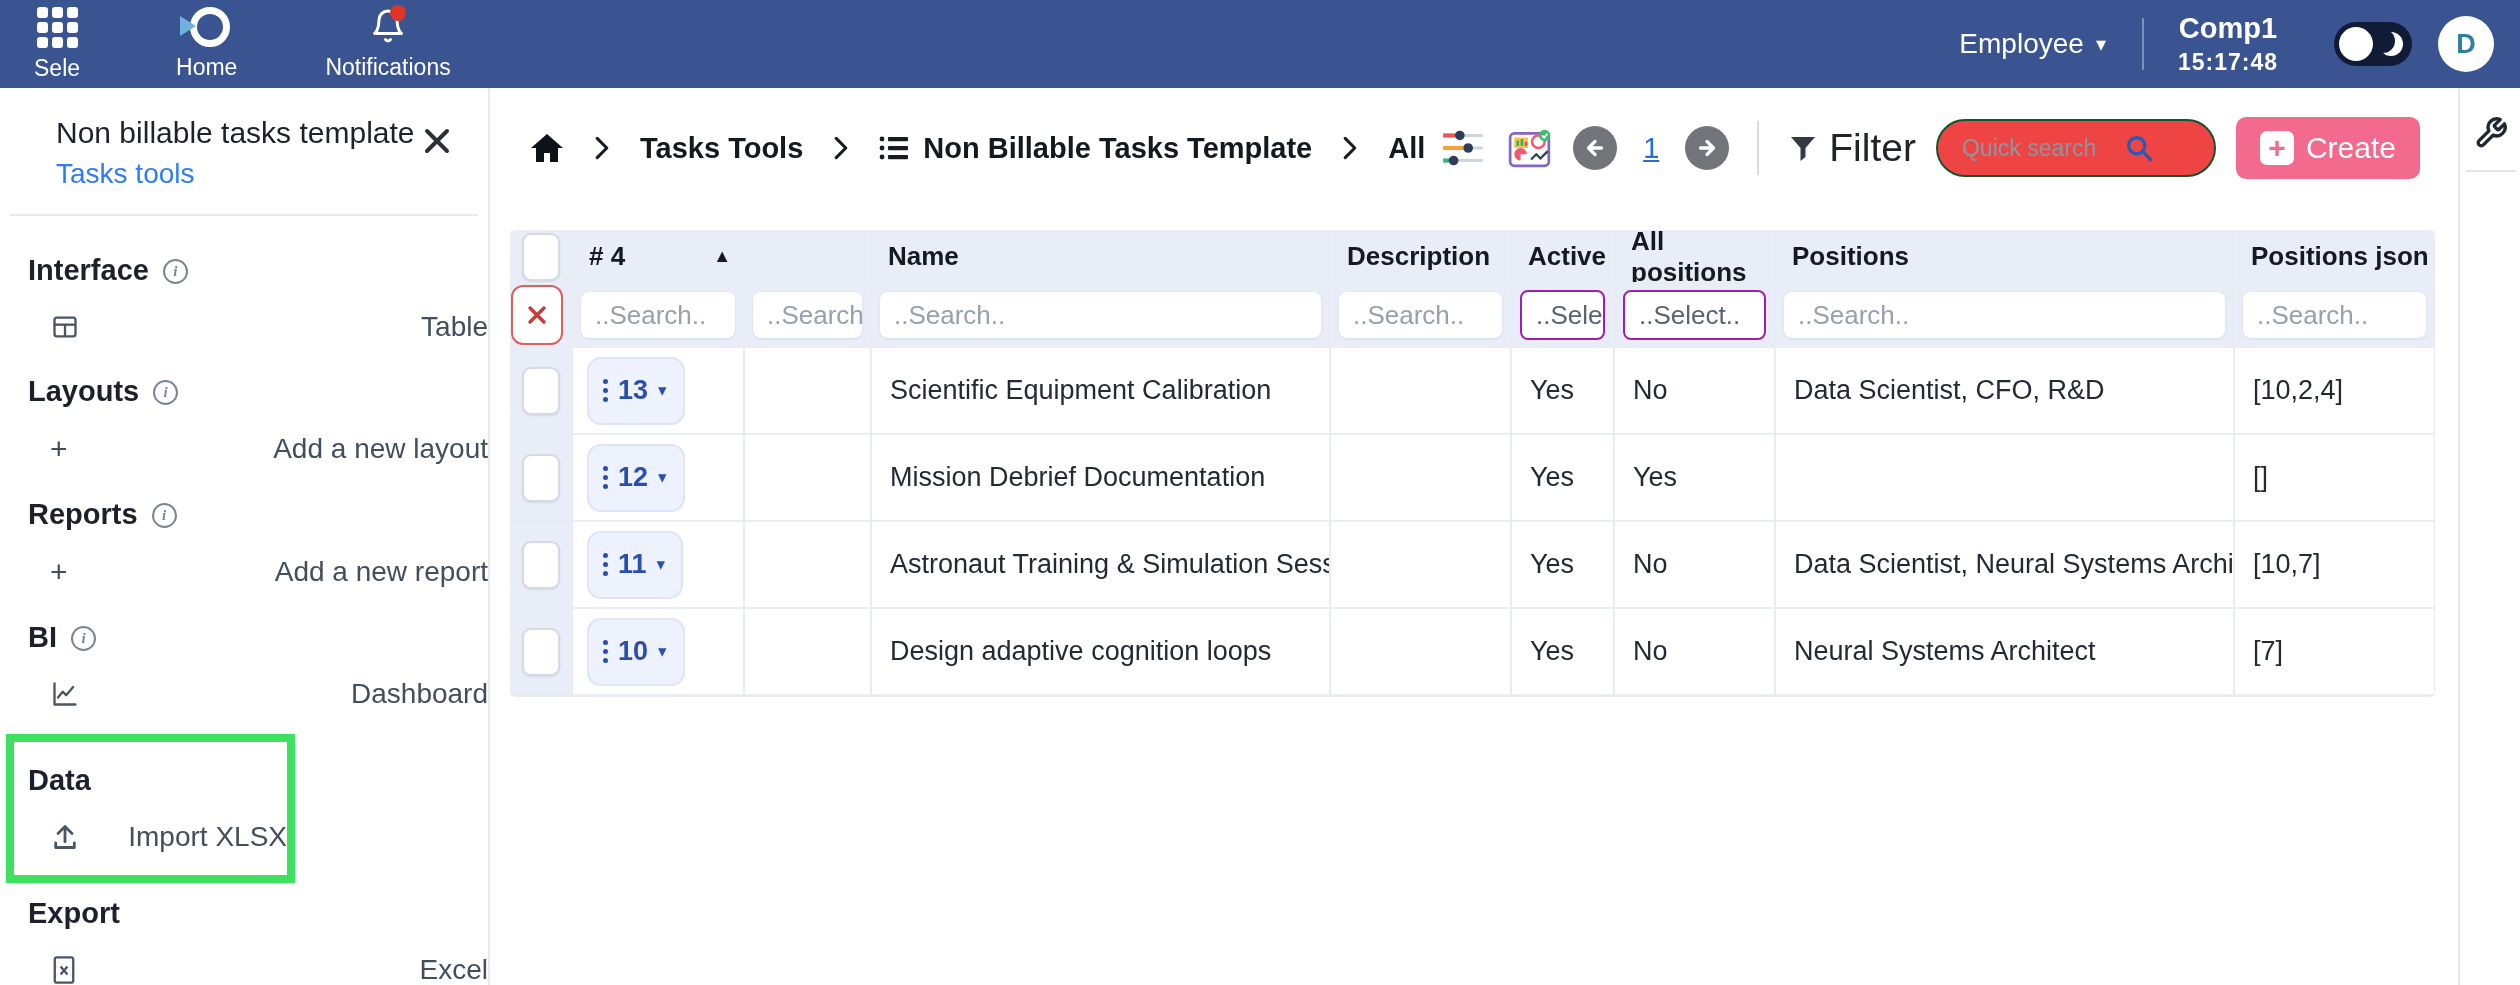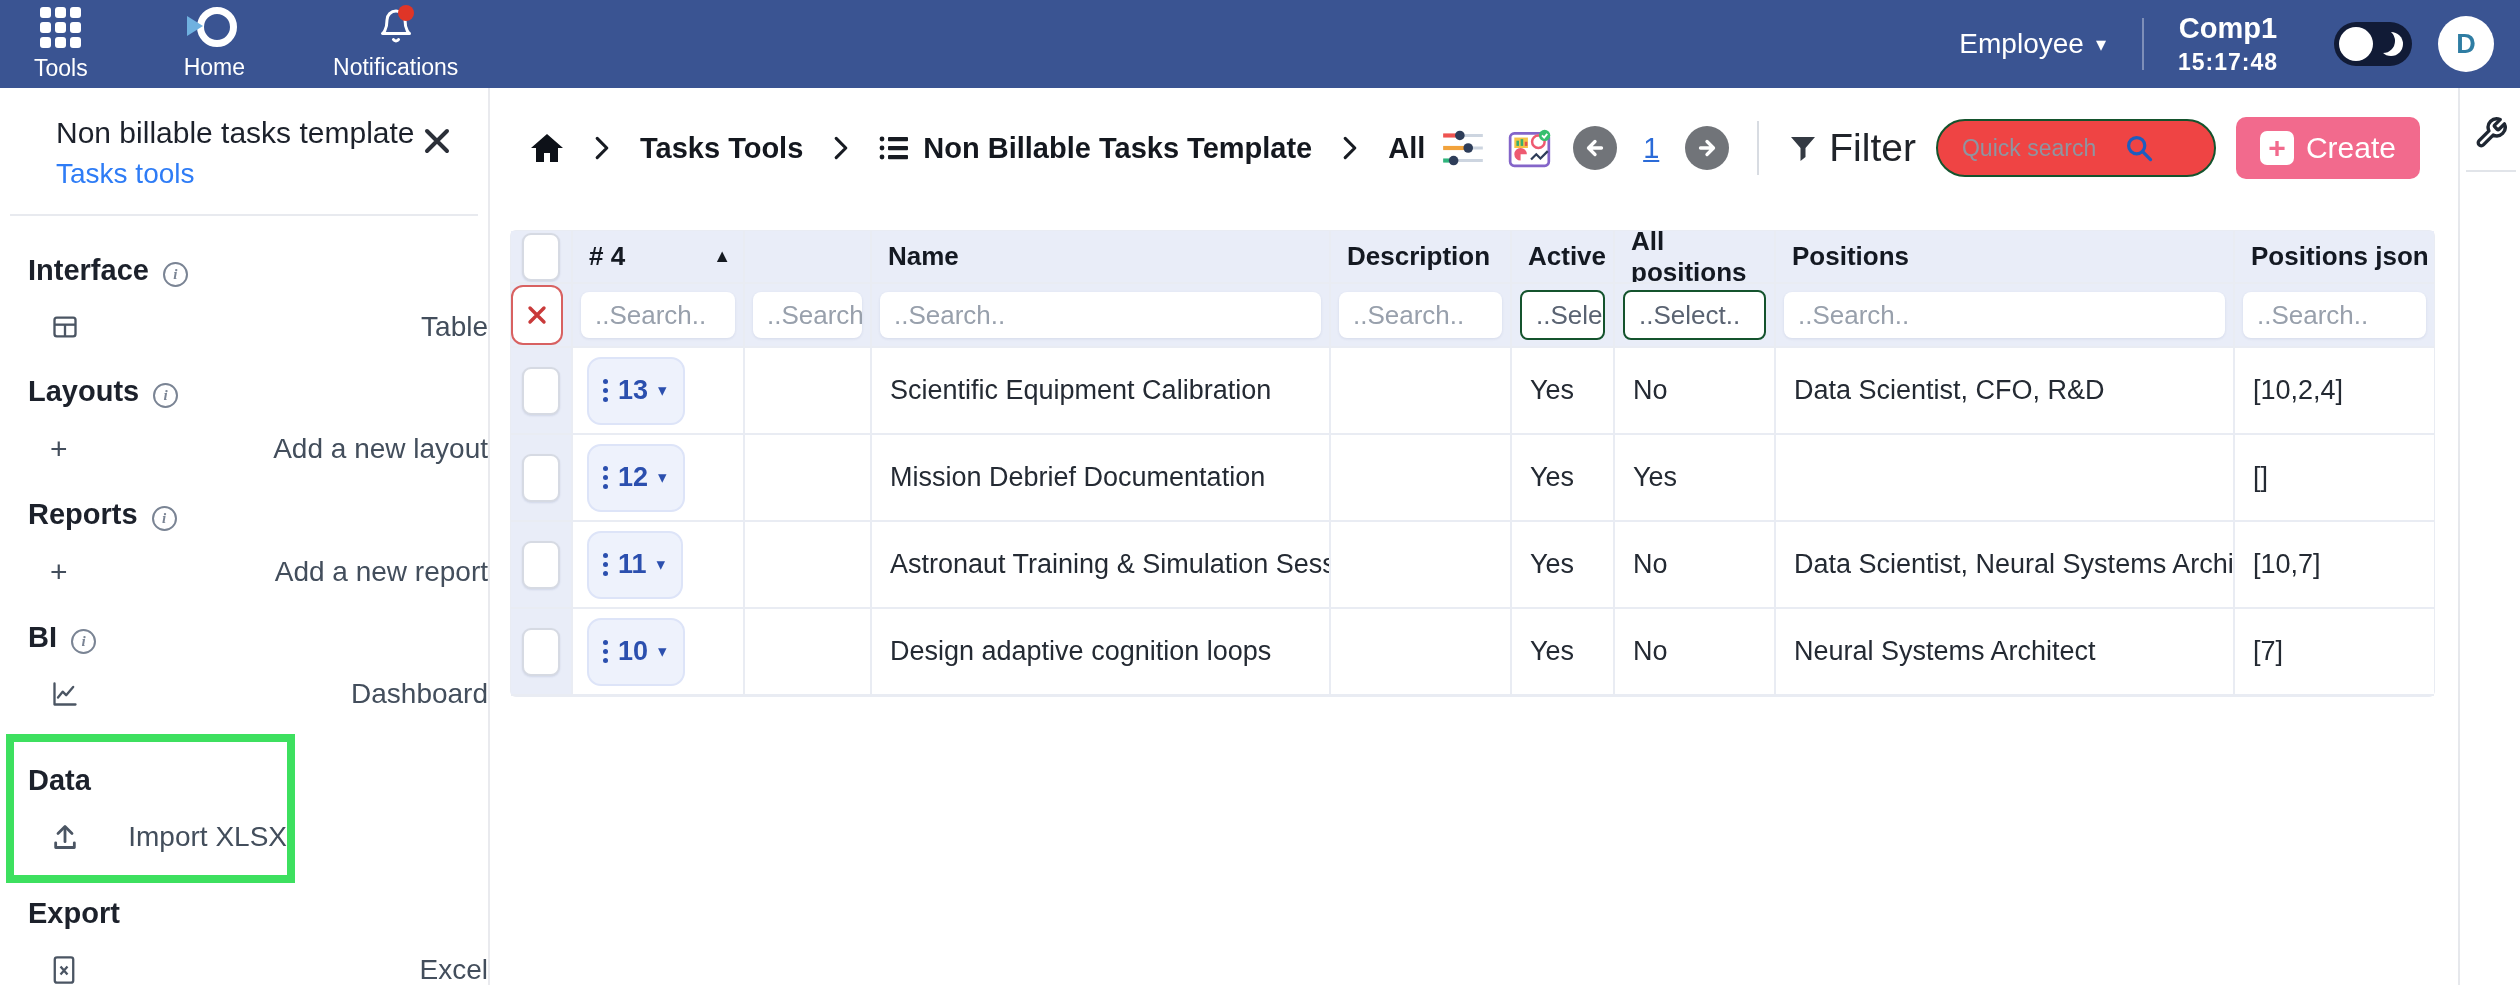--- a/index.html
+++ b/index.html
@@ -38,21 +38,21 @@
 
   
   .sidebar{position:absolute;top:88px;left:0;width:490px;bottom:0;background:#fff;
            border-right:2px solid #e9eaee;box-sizing:border-box;}
   .sb-head{position:relative;padding:28px 40px 0 56px;}
   .sb-title{font-size:30px;color:#1c212b;}
   .sb-sub{font-size:28px;color:#2e7cf6;margin-top:8px;cursor:pointer;}
   .sb-close{position:absolute;right:36px;top:38px;cursor:pointer;}
   .sb-divider{border-bottom:2px solid #e8eaef;margin:24px 10px 0 10px;}
   .sb-body{padding:6px 0 0 28px;}
-  .sb-heading{display:flex;align-items:flex-end;gap:14px;margin-top:32px;
+  .sb-heading{display:flex;align-items:center;gap:14px;margin-top:32px;
               font-size:29px;font-weight:bold;color:#1c212b;}
   .info{width:21px;height:21px;border:2px solid #7a8494;border-radius:50%;color:#7a8494;
         font-size:15px;font-style:italic;font-family:"Liberation Serif",serif;display:flex;
         align-items:center;justify-content:center;margin-top:2px;}
   .sb-item{display:flex;align-items:center;gap:13px;margin:24px 0 0 22px;font-size:28px;
            color:#434e5c;cursor:pointer;justify-content:space-between;}
   .sb-item .plus{font-size:30px;color:#434e5c;}
   .data-highlight{border:8px solid #3de05f;width:289px;box-sizing:border-box;
                   margin:24px 0 4px -22px;padding:10px 0 22px 14px;}
   .data-highlight .sb-heading{margin-top:12px;}
@@ -98,21 +98,21 @@
   .scell{background:#e9edf8;padding:8px;}
   .cbx-col{background:#e9edf8;justify-content:center;padding-left:0;}
   .dcell{font-size:27px;color:#242a33;padding-left:18px;white-space:nowrap;}
   .cbx{width:34px;height:44px;background:#fff;border:2px solid #d6dae3;border-radius:9px;
        box-shadow:0 1px 2px rgba(40,60,120,.12);cursor:pointer;}
   .sort{margin-left:auto;margin-right:12px;font-size:18px;color:#151a21;}
   .s-input{width:100%;height:46px;border:none;border-radius:8px;background:#fff;outline:none;
            font-size:26px;color:#333;padding:0 0 0 14px;font-family:inherit;
            box-shadow:0 1px 3px rgba(40,60,120,.10);}
   .s-input::placeholder{color:#98a0ac;}
-  .s-select{box-shadow:none;border:2px solid #14532d;}
+  .s-select{box-shadow:none;border:2px solid #a21caf;}
   .s-select::placeholder{color:#5a6372;}
   .clear-btn{width:54px;height:56px;margin:0 auto;border:2px solid #d86161;border-radius:12px;
              background:#fff;display:flex;align-items:center;justify-content:center;cursor:pointer;}
   .id-btn{display:flex;align-items:center;gap:10px;margin-left:14px;height:64px;padding:0 16px 0 14px;
           background:#eef2fc;border:2px solid #dde4f8;border-radius:14px;cursor:pointer;
           color:#2b4fae;font-size:27px;font-weight:600;}
   .kebab{display:flex;flex-direction:column;gap:4px;}
   .kebab span{width:5px;height:5px;border-radius:50%;background:#2b4fae;}
   .id-caret{font-size:17px;color:#2b4fae;}
 </style>
@@ -127,21 +127,21 @@
         <span></span>
           <span></span>
           <span></span>
           <span></span>
           <span></span>
           <span></span>
           <span></span>
           <span></span>
           <span></span>
       </span>
-      <span class="lbl">Tools</span>
+      <span class="lbl">Sele</span>
     </div>
     <div class="tb-item tb-home">
       <span class="ring-wrap">
         <span class="ring"></span>
           <span class="play"></span>
       </span>
       <span class="lbl">Home</span>
     </div>
     <div class="tb-item tb-notif">
       <span class="bell-wrap">

